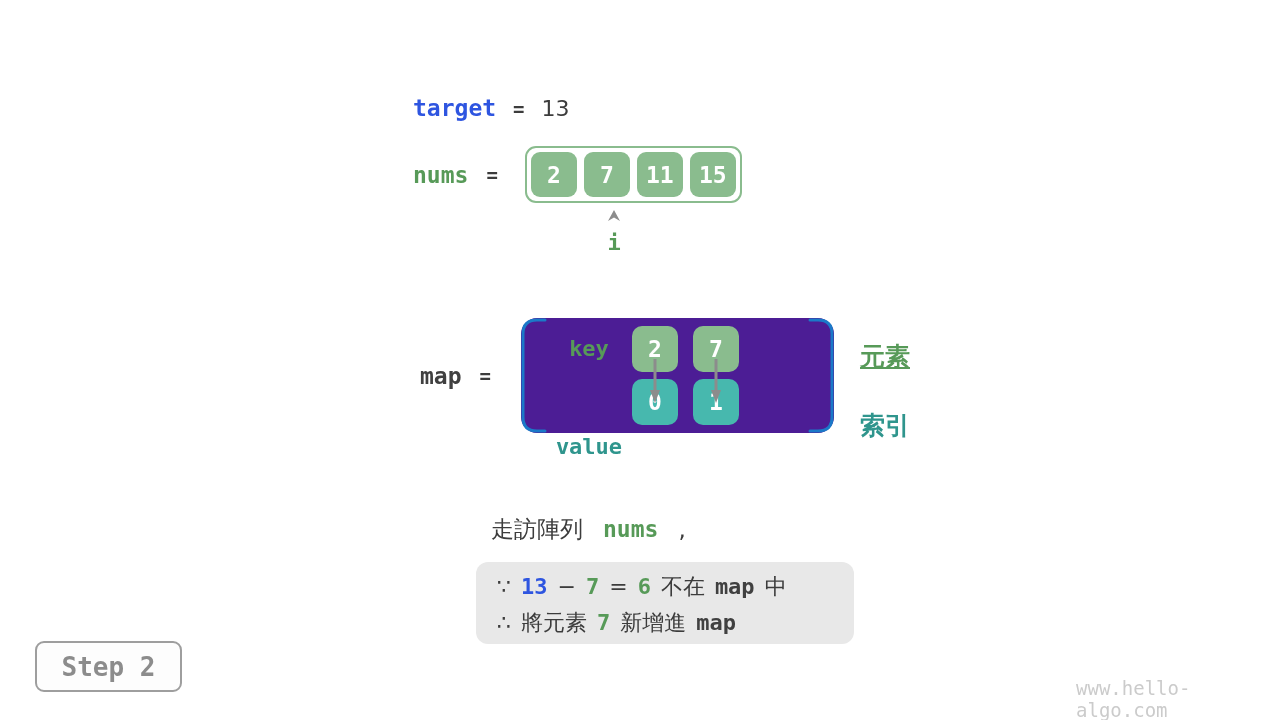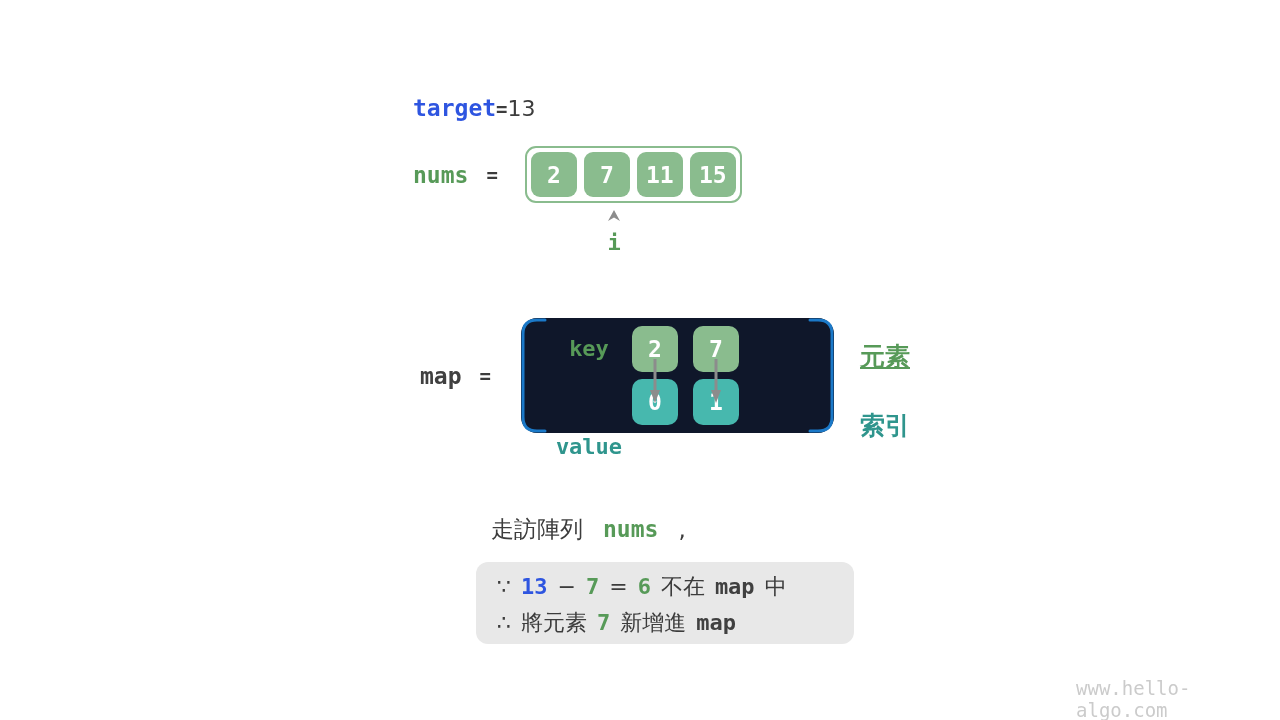--- a/index.html
+++ b/index.html
@@ -19,21 +19,21 @@
   .c-royal { color: #2e55e0; }
   .c-azure { color: #404040; }
   .c-green { color: #579a58; }
   .c-teal  { color: #2f958d; }
   .c-dark  { color: #3c3c3c; }
   .c-gray  { color: #8c8c8c; }
 
   
   .target-row {
     position: absolute; left: 413px; top: 95px;
-    display: flex; align-items: baseline; 
+    display: flex; align-items: baseline; gap: 17px;
     font-size: 22px;
   }
   .target-row .var { font-size: 23px; }
   .op { font-family: "DejaVu Sans Mono", "Liberation Mono", monospace; font-weight: bold; font-size: 19px; color: #3c3c3c; }
 
   
   .nums-row {
     position: absolute; left: 413px; top: 146px; height: 57px;
     display: flex; align-items: center; gap: 18px;
   }
@@ -63,21 +63,21 @@
 
   
   .map-label-row {
     position: absolute; left: 420px; top: 318px; height: 115px;
     display: flex; align-items: center; gap: 18px;
   }
   .map-label-row .var { font-size: 23px; }
   .map-box {
     position: absolute; left: 521px; top: 318px;
     width: 313px; height: 115px;
-    background: #0f172a;
+    background: #4c1d95;
     border-radius: 16px;
   }
   .bracket { position: absolute; top: 0; width: 28px; height: 115px; }
   .bracket.left { left: 0; }
   .bracket.right { right: 0; }
   .map-row-label {
     position: absolute; left: 16px; width: 104px;
     text-align: center; font-size: 22px;
   }
   .map-row-label.key { top: 18px; }
@@ -225,16 +225,17 @@
     </div>
     <div class="note-line">
       <span class="tok c-dark">∴</span>
       <span class="tok c-dark">將元素</span>
       <span class="tok mono bold c-green">7</span>
       <span class="tok c-dark">新增進</span>
       <span class="tok mono bold c-azure">map</span>
     </div>
   </div>
 
+  <div class="step-badge mono bold c-gray">Step 2</div>
 
   <div class="watermark mono">www.hello-algo.com</div>
 
 </div>
 
 </body></html>

